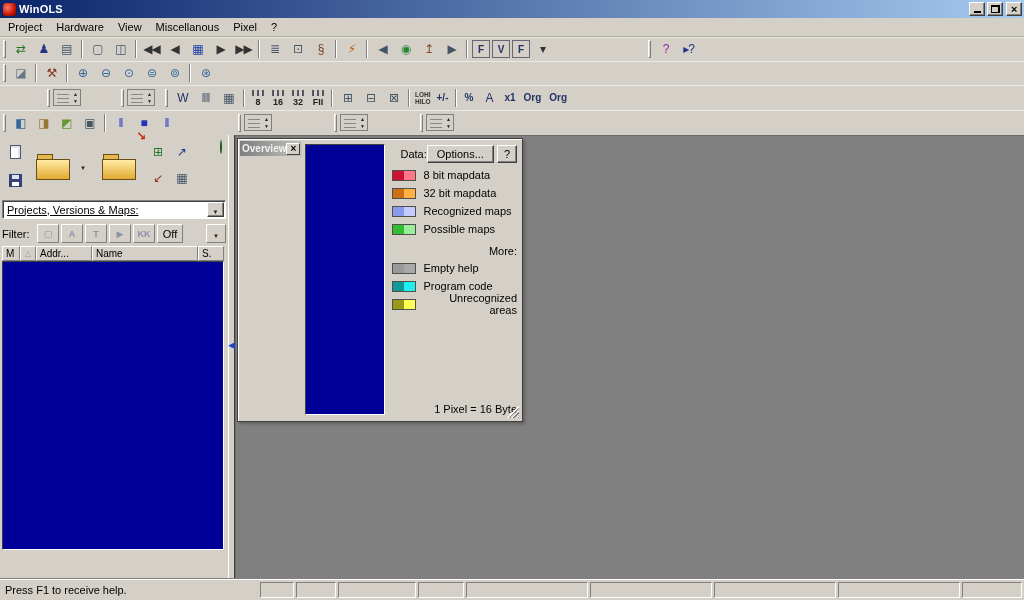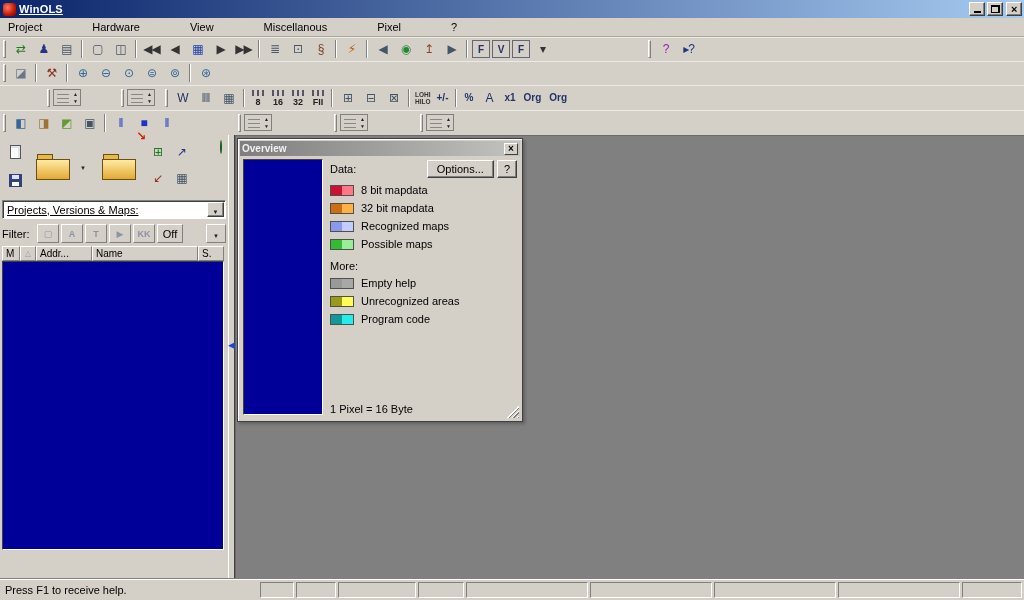--- a/index.html
+++ b/index.html
@@ -3,31 +3,31 @@
 <meta charset="utf-8">
 <style>
   * { margin:0; padding:0; box-sizing:border-box; }
   html,body { width:1024px; height:600px; overflow:hidden; }
   body { font-family:"Liberation Sans","DejaVu Sans",sans-serif; font-size:11px; background:#d4d0c8; color:#000; }
   .screen { position:relative; width:1024px; height:600px; background:#d4d0c8; }
 
   
   .titlebar { height:18px; background:linear-gradient(to right,#0a246a,#a6caf0); display:flex; align-items:center; padding:0 2px; }
   .app-icon { width:13px; height:13px; border-radius:3px; background:radial-gradient(circle at 35% 35%, #ff7a66, #c41200 62%, #6e0a00); margin:0 3px 0 1px; flex:none; }
-  .title-text { color:#fff; font-weight:bold; flex:1; letter-spacing:.2px;text-decoration:underline; }
+  .title-text { color:#fff; font-weight:bold; flex:1; letter-spacing:.2px; }
   .win-btn { width:16px; height:14px; background:#d4d0c8; border:1px solid; border-color:#fff #404040 #404040 #fff; box-shadow:inset -1px -1px 0 #808080; margin-left:2px; display:flex; align-items:flex-end; justify-content:center; flex:none; }
   .g-min { width:7px; height:2px; background:#000; margin-bottom:2px; }
   .g-rest { position:relative; width:9px; height:8px; margin:0 auto 2px; }
   .g-rest::before { content:""; position:absolute; top:0; right:0; width:6px; height:5px; border:1px solid #000; border-top-width:2px; background:#d4d0c8; }
   .g-rest::after  { content:""; position:absolute; bottom:0; left:0; width:6px; height:5px; border:1px solid #000; border-top-width:2px; background:#d4d0c8; }
   .g-close::before { content:"×"; font-weight:bold; font-size:11px; line-height:11px; }
   .win-btn.close { align-items:center; margin-left:3px; }
 
   
-  .menubar { height:19px; display:flex; align-items:center; padding-left:1px; border-bottom:1px solid #aca899; background:#d4d0c8;gap:36px; }
+  .menubar { height:19px; display:flex; align-items:center; padding-left:1px; border-bottom:1px solid #aca899; background:#d4d0c8; }
   .menu-item { padding:2px 7px 3px; }
 
   
   .tbrow { height:24px; display:flex; align-items:center; padding-left:1px; background:#d4d0c8; box-shadow:inset 0 1px 0 #eceae6; }
   .tbrow.tall { height:25px; }
   .tb-grip { width:3px; height:18px; border:1px solid; border-color:#fff #808080 #808080 #fff; margin:0 3px 0 2px; flex:none; }
   .tb-sep { width:2px; height:18px; border-left:1px solid #808080; border-right:1px solid #fff; margin:0 3px; flex:none; }
   .tb-gap { width:12px; height:1px; flex:none; }
   .tb-icon { width:23px; height:20px; display:flex; align-items:center; justify-content:center; font-size:12px; letter-spacing:-1px; color:#334466; flex:none; cursor:default; }
   .tb-textbtn { min-width:18px; height:18px; padding:0 2px; margin:0 1px; border:1px solid #667; display:flex; align-items:center; justify-content:center; font-size:10px; font-weight:bold; color:#223366; flex:none; }
@@ -81,28 +81,28 @@
   .lp-list { flex:1; background:#000099; border:1px solid; border-color:#404040 #fff #fff #404040; margin-right:2px; }
   .lp-bottom { height:26px; }
 
   .splitter { width:7px; background:#d4d0c8; border-left:1px solid #fff; border-right:1px solid #404040; position:relative; flex:none; }
   .collapse-arrow { position:absolute; top:205px; left:-1px; color:#2244cc; font-size:9px; }
 
   
   .mdi { flex:1; background:#808080; position:relative; box-shadow:inset 1px 1px 0 #6a6a6a; }
 
   
-  .overview { position:absolute; left:2px; top:3px; width:286px; height:284px; background:#d4d0c8; border:1px solid #404040; box-shadow:inset 1px 1px 0 #fff, 2px 2px 3px rgba(0,0,0,.25); padding:2px; display:flex; flex-direction:column; }
+  .overview { position:absolute; left:2px; top:3px; width:286px; height:284px; background:#d4d0c8; border:1px solid #404040; box-shadow:inset 1px 1px 0 #fff, 2px 2px 3px rgba(0,0,0,.25); padding:2px; display:flex; flex-direction:row; }
   .ov-titlebar { height:15px; background:linear-gradient(to right,#7e7e7e,#c2c2be); display:flex; align-items:center; padding:0 2px; flex:none; }
   .ov-title { flex:1; color:#f2f2f2; font-weight:bold; font-size:10px; }
   .ov-close { width:14px; height:12px; background:#d4d0c8; border:1px solid; border-color:#fff #404040 #404040 #fff; display:flex; align-items:center; justify-content:center; }
   .ov-close::before { content:"×"; font-size:10px; line-height:10px; font-weight:bold; }
   .ov-body { flex:1; display:flex; padding:3px 3px 4px; gap:7px; }
   .ov-pix { width:80px; background:#000099; border:1px solid; border-color:#404040 #fff #fff #404040; flex:none; }
-  .ov-right { flex:1; display:flex; flex-direction:column; }
+  .ov-right { flex:1; display:flex; flex-direction:column;text-align:right; }
   .ov-top { height:20px; display:flex; align-items:center; margin-bottom:2px; }
   .ov-top .lbl { flex:1; }
   .ov-btn { height:18px; padding:0 9px; background:#d4d0c8; border:1px solid; border-color:#fff #404040 #404040 #fff; box-shadow:inset -1px -1px 0 #808080; display:flex; align-items:center; font-size:11px; }
   .ov-btn.help { padding:0 6px; margin-left:3px; }
   .legend-row { display:flex; align-items:center; height:18px; gap:7px; }
   .swatch { width:24px; height:11px; border:1px solid #50504a; background:linear-gradient(to right, var(--c1) 0 50%, var(--c2) 50% 100%); flex:none; }
   .ov-more { margin:7px 0 2px; }
   .ov-footer { margin-top:auto; }
   .ov-grip { position:absolute; right:3px; bottom:3px; width:12px; height:12px;
              background:linear-gradient(135deg, transparent 0 50%, #fff 50% 55%, #808080 55% 62%, transparent 62% 70%, #fff 70% 75%, #808080 75% 82%, transparent 82% 90%, #fff 90% 95%, #808080 95%); }
@@ -359,27 +359,27 @@
               </div>
             <div class="ov-more">More:</div>
             <div>
 
                 <div class="legend-row">
                   <span class="swatch" style="--c1: #999999; --c2: #a8a8a8;"></span>
                   <span>Empty help</span>
                 </div>
 
                 <div class="legend-row">
+                  <span class="swatch" style="--c1: #119999; --c2: #22eeee;"></span>
+                  <span>Program code</span>
+                </div>
+
+                <div class="legend-row">
                   <span class="swatch" style="--c1: #99991a; --c2: #ffff55;"></span>
                   <span>Unrecognized areas</span>
-                </div>
-
-                <div class="legend-row">
-                  <span class="swatch" style="--c1: #119999; --c2: #22eeee;"></span>
-                  <span>Program code</span>
                 </div>
               </div>
             <div class="ov-footer">1 Pixel = 16 Byte</div>
           </div>
         </div>
         <div class="ov-grip"></div>
       </div>
 
     </div>
   </div>

